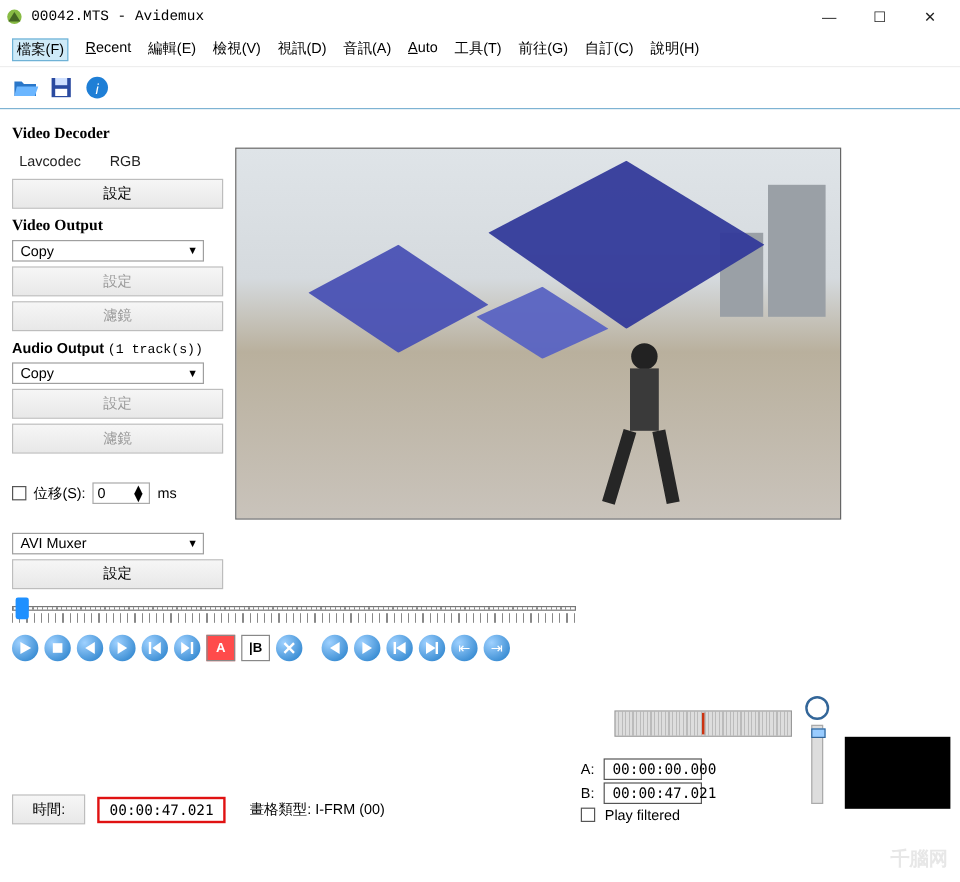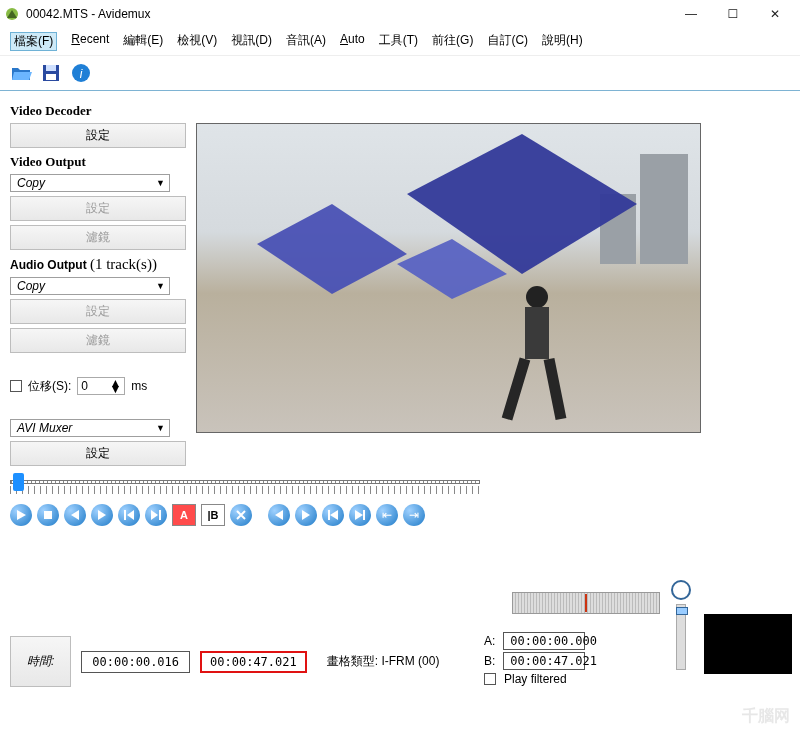--- a/index.html
+++ b/index.html
@@ -1,41 +1,41 @@
 <!DOCTYPE html>
 <html><head>
 <meta charset="utf-8">
 <style>
 * { margin: 0; padding: 0; box-sizing: border-box; font-family: "Microsoft JhengHei", Arial, sans-serif; font-size: 12px; }
 body { background: #fff; width: 800px; height: 735px; position: relative; overflow: hidden; }
 
 
 .titlebar { height: 28px; display: flex; align-items: center; padding: 0 4px; background: #fff; }
 .titlebar .app-ico { width: 16px; height: 16px; margin-right: 6px; }
-.titlebar .title { flex: 1; color: #000; }
+.titlebar .title { flex: 1; color: #000; font-family: Liberation Mono, monospace; }
 .titlebar .winbtn { width: 42px; height: 28px; display: flex; align-items: center; justify-content: center; color: #222; }
 
 
 .menubar { display: flex; gap: 14px; padding: 4px 10px; border-bottom: 1px solid #eee; }
 .menubar .mitem { white-space: nowrap; }
 .menubar .mitem .u { text-decoration: underline; }
 .menubar .mitem.active { background: #ceeaf8; border: 1px solid #6fb2d6; padding: 0 3px; }
 
 
 .toolbar { padding: 6px 10px; display: flex; gap: 8px; border-bottom: 1px solid #7eb3d3; }
 .toolbar .tb-icon { width: 22px; height: 22px; }
 
 
 .main { display: flex; padding: 6px 10px 2px 10px; }
 .sidebar { width: 180px; padding-right: 8px; }
 .panel-title { font-weight: bold; font-family: "Times New Roman", serif; font-size: 13px; margin: 6px 0 4px; }
 .panel-sub { display: flex; gap: 24px; padding: 4px 6px; color: #222; }
 .btn { display: block; width: 176px; text-align: center; background: linear-gradient(#f6f6f6,#e8e8e8); border: 1px solid #bdbdbd; padding: 3px 0; margin: 4px 0; }
 .btn.disabled { color: #9a9a9a; }
-.select-combo { width: 160px; display: flex; align-items: center; border: 1px solid #9f9f9f; background: #fff; padding: 1px 4px 1px 6px; margin: 4px 0; font-style: italic; }
+.select-combo { width: 160px; display: flex; align-items: center; border: 1px solid #9f9f9f; background: #fff; padding: 1px 4px 1px 6px; margin: 4px 0; }
 .select-combo .val { flex: 1; }
 .select-combo .arrow { font-size: 9px; }
 .row-inline { display: flex; align-items: center; gap: 6px; margin: 24px 0; }
 .spin { width: 48px; border: 1px solid #aaa; display: inline-flex; align-items: center; justify-content: space-between; padding: 1px 3px; background: #fff; }
 .tiny-arrows { font-size: 8px; line-height: 6px; display: flex; flex-direction: column; }
 
 .preview { flex: 1; position: relative; margin: 26px 6px 10px 6px; }
 .preview-img { width: 505px; height: 310px; background: linear-gradient(180deg,#dfe4e8 0%,#d5dade 35%,#b9b09d 55%,#c9c3bb 100%); border: 1px solid #666; position: relative; overflow: hidden; }
 .sail { position: absolute; opacity: .95; }
 .building { position: absolute; background: #9aa0a6; }
@@ -62,21 +62,21 @@
 
 .scroll-area{ position:absolute; right:106px; top:580px; width:26px; height:90px; display:flex; flex-direction:column; align-items:center;}
 .scroll-ico{ width:20px;height:20px;border:2px solid #369;border-radius:50%;margin-bottom:4px;}
 .scroll-line{ flex:1; width:10px; background:#ddd; border:1px solid #aaa; position:relative;}
 .scroll-thumb{ position:absolute; left:-1px; top:2px; width:12px; height:8px; background:#9cf;border:1px solid #369;}
 
 .black-preview{ position:absolute; right:8px; top:614px; width:88px;height:60px; background:#000;}
 
 
 .statusrow { position: absolute; left: 10px; bottom: 48px; display: flex; gap: 10px; align-items: center; }
-.statbtn { background: linear-gradient(#f6f6f6,#e8e8e8); border: 1px solid #bdbdbd; padding: 16px 16px; font-style: italic; }
+.statbtn { background: linear-gradient(#f6f6f6,#e8e8e8); border: 1px solid #bdbdbd; padding: 3px 16px; }
 .tc-box { border: 1px solid #555; padding: 3px 10px; font-family: monospace; background: #fff; }
 .tc-box.red { border: 2px solid #e01212; padding:2px 8px;}
 .frame-type { margin-left: 10px; }
 
 .ab-row { display:flex; align-items:center; gap:8px; margin:2px 0; font-size:12px;}
 .ab-val { border:1px solid #555; padding:1px 6px; font-family:monospace; width:82px; text-align:left; background:#fff;}
 
 .watermark { position:absolute; bottom:8px; right:10px; color:#ddd; font-size:16px; font-weight:bold; opacity:.7;}
 </style>
 </head>
@@ -129,33 +129,37 @@
         <text x="11" y="16" text-anchor="middle" fill="#fff" font-size="14" font-family="serif" font-style="italic">i</text>
       </svg>
   </span>
 </div>
 
 <div class="main">
 
   <div class="sidebar">
 
     <div class="panel-title">Video Decoder</div>
+    <div class="panel-sub">
+      <span>Lavcodec</span>
+      <span>RGB</span>
+    </div>
     <span class="btn">設定</span>
 
     <div class="panel-title">Video Output</div>
     <div class="select-combo">
       <span class="val">Copy</span>
       <span class="arrow">▼</span>
     </div>
     <span class="btn disabled">設定</span>
     <span class="btn disabled">濾鏡</span>
 
     <div class="panel-title">
       <span>Audio Output</span>
-      <span style="font-weight:normal;font-family:Liberation Serif, serif;font-size:15px">(1 track(s))</span>
+      <span style="font-weight:normal;font-family:Liberation Mono, monospace;font-size:11px">(1 track(s))</span>
     </div>
     <div class="select-combo">
       <span class="val">Copy</span>
       <span class="arrow">▼</span>
     </div>
     <span class="btn disabled">設定</span>
     <span class="btn disabled">濾鏡</span>
     <div class="row-inline">
       <span style="display:inline-block;width:12px;height:12px;border:1px solid #555"></span>
       <span>位移(S):</span>
@@ -306,21 +310,20 @@
     <span class="ab-val">00:00:47.021</span>
   </div>
   <div class="ab-row">
     <span style="display:inline-block;width:12px;height:12px;border:1px solid #555"></span>
     <span>Play filtered</span>
   </div>
 </div>
 
 <div class="statusrow">
   <span class="statbtn">時間:</span>
-  <span class="tc-box">00:00:00.016</span>
   <span class="tc-box red">00:00:47.021</span>
   <span class="frame-type">
     <span>畫格類型:</span>
     <span>I-FRM (00)</span>
   </span>
 </div>
 
 <div class="watermark">千腦网</div>
 
 </body></html>

